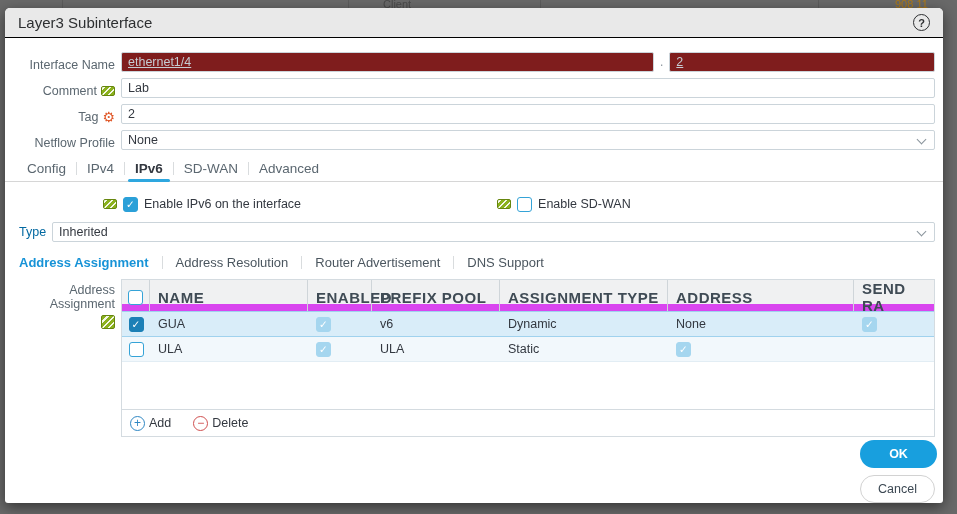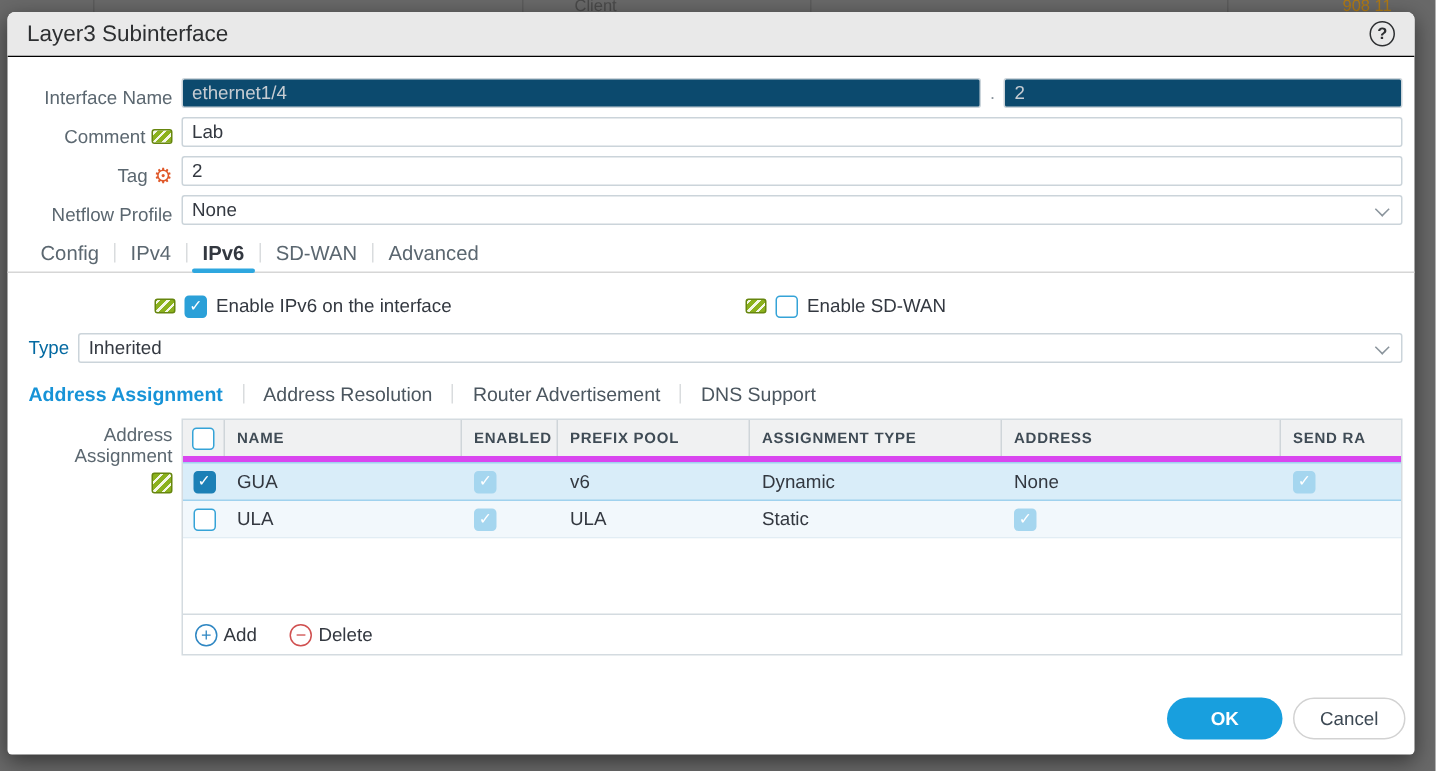--- a/index.html
+++ b/index.html
@@ -38,21 +38,21 @@
   .flabel{
     width:100px;flex:0 0 100px;display:flex;align-items:center;justify-content:flex-end;
     gap:4px;font-size:12.5px;color:#5b6770;white-space:nowrap;
   }
   .ffield{flex:1;display:flex;align-items:center;margin-left:6px;gap:6px;}
   .inp{
     height:20px;border:1px solid #cbd4da;border-radius:2px;background:#fff;
     font-family:inherit;font-size:12.5px;color:#333840;padding:0 6px;box-sizing:border-box;
     width:100%;outline:none;
   }
-  .inp.disabled{color:#c6ccd2;background:#0c4a6e;}
+  .inp.disabled{color:#c6ccd2;background:#7f1d1d;text-decoration:underline;}
   .inp.short{flex:0 0 533px;width:533px;}
   .dot{color:#8a949c;font-size:12px;flex:0 0 auto;}
   .select{
     position:relative;height:20px;border:1px solid #cbd4da;border-radius:2px;background:#fff;
     display:flex;align-items:center;padding:0 22px 0 6px;font-size:12.5px;color:#333840;
     width:100%;box-sizing:border-box;cursor:pointer;
   }
   .chev{
     position:absolute;right:9px;top:5px;width:6px;height:6px;
     border-right:1.5px solid #8a949c;border-bottom:1.5px solid #8a949c;transform:rotate(45deg);
@@ -108,22 +108,22 @@
 
   
   .tablezone{display:flex;margin-top:8px;}
   .tlabel{
     width:100px;flex:0 0 100px;display:flex;flex-direction:column;align-items:flex-end;
     gap:4px;font-size:12.5px;color:#5b6770;padding-top:4px;text-align:right;
   }
   .tbl{flex:1;margin-left:6px;border:1px solid #d4dbe0;height:158px;display:flex;flex-direction:column;box-sizing:border-box;}
   .thead,.trow{display:grid;grid-template-columns:28px 158px 64px 128px 168px 186px 1fr;align-items:center;}
   .thead{
-    height:24px;background:#f0f1f2;border-bottom:4px solid #d946ef;
-    font-size:10px;font-weight:bold;letter-spacing:.5px;color:#3f4b55;
+    height:24px;background:#f0f1f2;border-bottom:7px solid #d946ef;
+    font-size:15px;font-weight:bold;letter-spacing:.5px;color:#3f4b55;
   }
   .thead .th{height:100%;display:flex;align-items:center;padding:0 8px;border-right:1px solid #cfd5d9;box-sizing:border-box;cursor:pointer;}
   .thead .th:last-child{border-right:none;}
   .thead .cbcol{justify-content:center;padding:0;}
   .trow{height:24px;font-size:12.5px;color:#333840;cursor:pointer;}
   .trow .td{padding:0 8px;display:flex;align-items:center;height:100%;box-sizing:border-box;}
   .trow .cbcol{justify-content:center;padding:0;}
   .trow.r0{background:#f2f8fc;border-bottom:1px solid #e2edf4;}
   .trow.selected{background:#d9edf9;border-top:1px solid #a0d2ee;border-bottom:1px solid #a0d2ee;}
   .tbody-fill{flex:1;background:#fff;}
@@ -133,21 +133,21 @@
   }
   .tbtn{display:flex;align-items:center;gap:4px;cursor:pointer;}
   .circle{
     width:15px;height:15px;border-radius:50%;display:flex;align-items:center;justify-content:center;
     font-size:12px;line-height:1;box-sizing:border-box;
   }
   .circle.add{border:1.5px solid #2f87c3;color:#2f87c3;}
   .circle.del{border:1.5px solid #d05050;color:#d05050;}
 
   
-  .footer{position:absolute;right:6px;bottom:10px;display:flex;gap:7px;}
+  .footer{position:absolute;right:6px;bottom:0;display:flex;gap:7px;flex-direction:column;}
   .btn{
     height:28px;border-radius:14px;display:flex;align-items:center;justify-content:center;
     font-size:12.5px;cursor:pointer;box-sizing:border-box;
   }
   .btn.ok{width:77px;background:#189fde;color:#fff;font-weight:bold;border:none;}
   .btn.cancel{width:75px;background:#fff;color:#3c4853;border:1px solid #d2d2d2;}
 </style>
 </head>
 <body>
 

